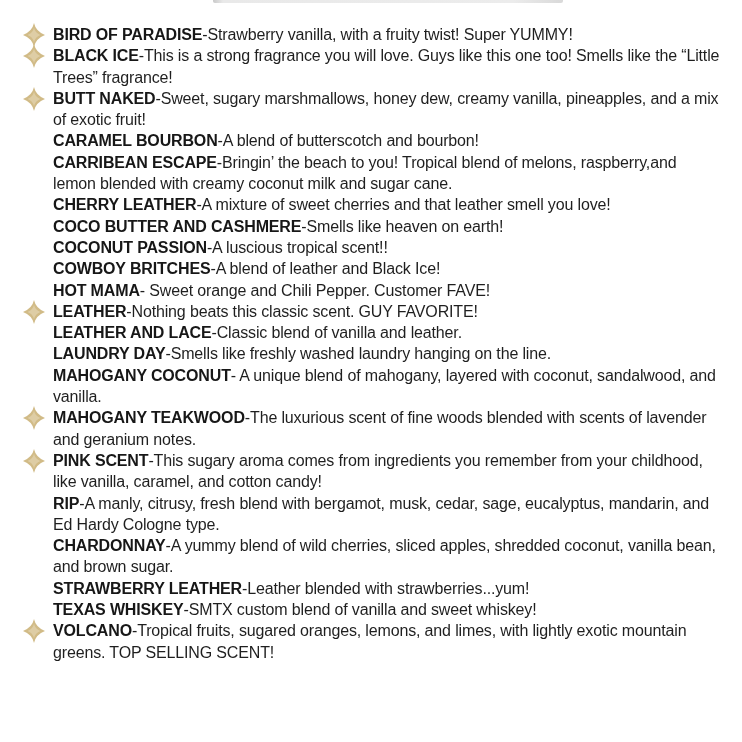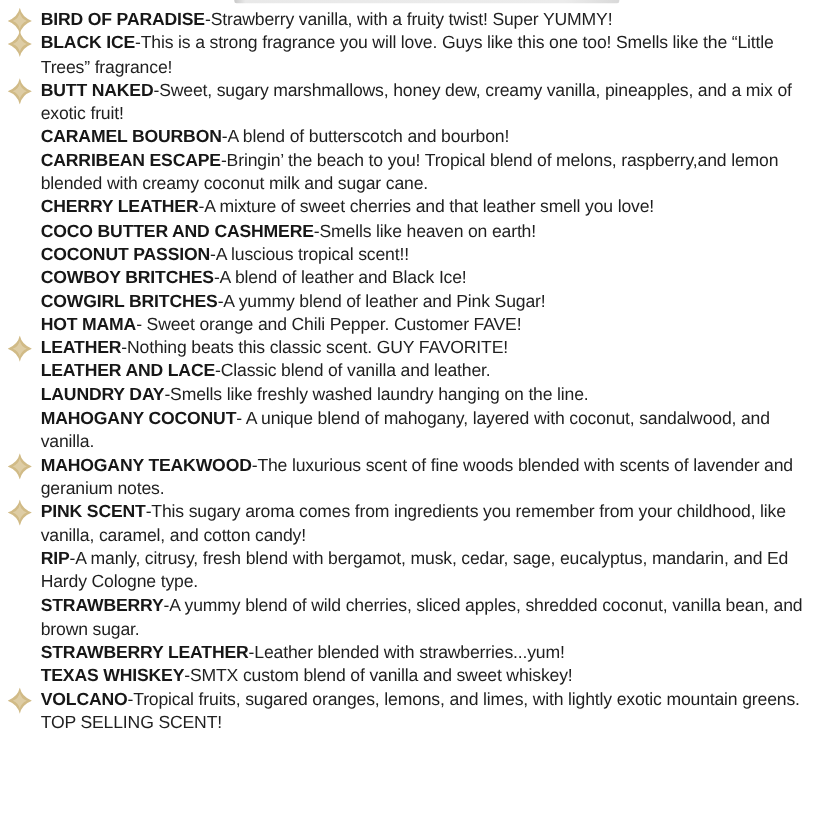--- a/index.html
+++ b/index.html
@@ -19,21 +19,21 @@
     position: absolute;
     top: 0;
     left: 213px;
     width: 350px;
     height: 3px;
     background: linear-gradient(to right, #c9c9c9 0px, #e9e9e9 10px, #ececec 300px, #d9d9d9 350px);
     border-radius: 0 0 2px 2px;
   }
   .scent-list {
     list-style: none;
-    margin: 0;
+    margin: 16px;
     padding: 8px 4px 0 37px;
   }
   .scent-item {
     position: relative;
     font-size: 16px;
     line-height: 21.3px;
     letter-spacing: -0.15px;
     color: #1f1f1f;
   }
   .scent-name {
@@ -106,23 +106,20 @@
   </li>
 
   <li class="scent-item">
     <b class="scent-name">COCONUT PASSION</b><span class="scent-desc">-A luscious tropical scent!!</span>
   </li>
 
   <li class="scent-item">
     <b class="scent-name">COWBOY BRITCHES</b><span class="scent-desc">-A blend of leather and Black Ice!</span>
   </li>
 
-  <li class="scent-item">
-    <b class="scent-name">COWGIRL BRITCHES</b><span class="scent-desc">-A yummy blend of leather and Pink Sugar!</span>
-  </li>
 
   <li class="scent-item">
     <b class="scent-name">HOT MAMA</b><span class="scent-desc">- Sweet orange and Chili Pepper. Customer FAVE!</span>
   </li>
 
   <li class="scent-item">
     <span class="star">
       <svg viewBox="0 0 24 26" xmlns="http://www.w3.org/2000/svg" aria-hidden="true">
         <path d="M12 0 Q13.9 9.1 24 13 Q13.9 16.9 12 26 Q10.1 16.9 0 13 Q10.1 9.1 12 0 Z" fill="#d1bb87"></path>
         <path d="M12 5 Q13.2 10.8 19 13 Q13.2 15.2 12 21 Q10.8 15.2 5 13 Q10.8 10.8 12 5 Z" fill="#e9ddbd" opacity="0.55"></path>
@@ -158,21 +155,21 @@
         <path d="M12 5 Q13.2 10.8 19 13 Q13.2 15.2 12 21 Q10.8 15.2 5 13 Q10.8 10.8 12 5 Z" fill="#e9ddbd" opacity="0.55"></path>
       </svg>
     </span><b class="scent-name">PINK SCENT</b><span class="scent-desc">-This sugary aroma comes from ingredients you remember from your childhood, like vanilla, caramel, and cotton candy!</span>
   </li>
 
   <li class="scent-item">
     <b class="scent-name">RIP</b><span class="scent-desc">-A manly, citrusy, fresh blend with bergamot, musk, cedar, sage, eucalyptus, mandarin, and Ed Hardy Cologne type.</span>
   </li>
 
   <li class="scent-item">
-    <b class="scent-name">STRAWBERRY</b><span class="scent-desc">-A yummy blend of wild cherries, sliced apples, shredded coconut, vanilla bean, and brown sugar.</span>
+    <b class="scent-name">CHARDONNAY</b><span class="scent-desc">-A yummy blend of wild cherries, sliced apples, shredded coconut, vanilla bean, and brown sugar.</span>
   </li>
 
   <li class="scent-item">
     <b class="scent-name">STRAWBERRY LEATHER</b><span class="scent-desc">-Leather blended with strawberries...yum!</span>
   </li>
 
 
   <li class="scent-item">
     <b class="scent-name">TEXAS WHISKEY</b><span class="scent-desc">-SMTX custom blend of vanilla and sweet whiskey!</span>
   </li>

